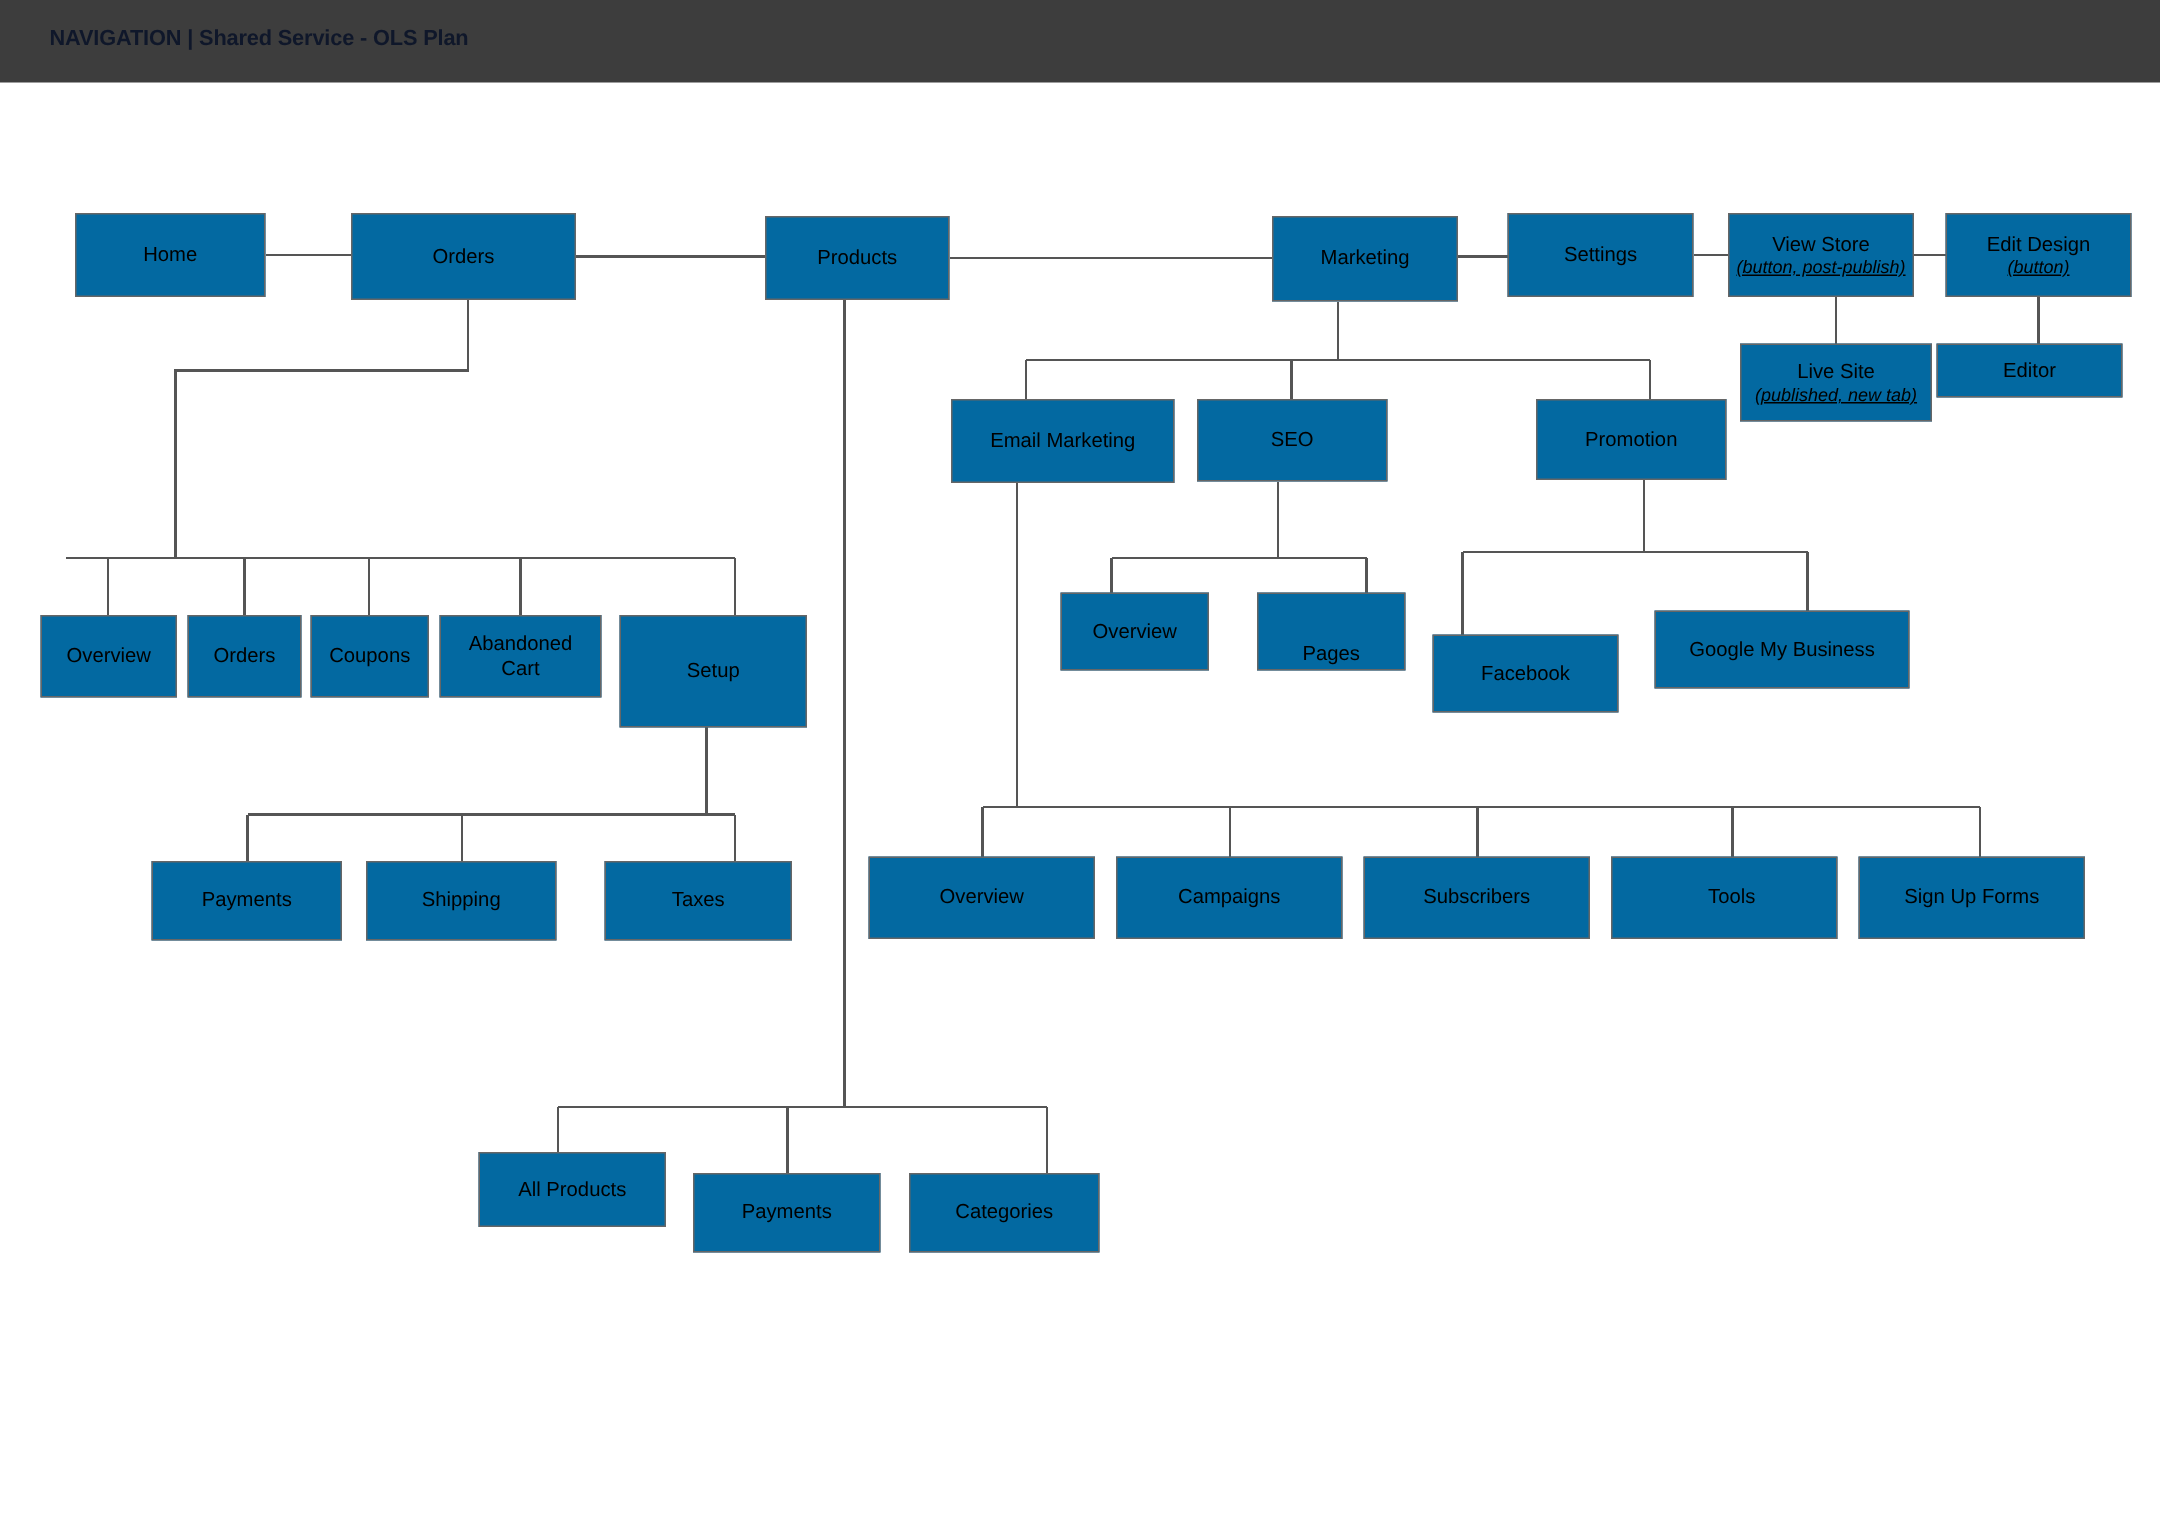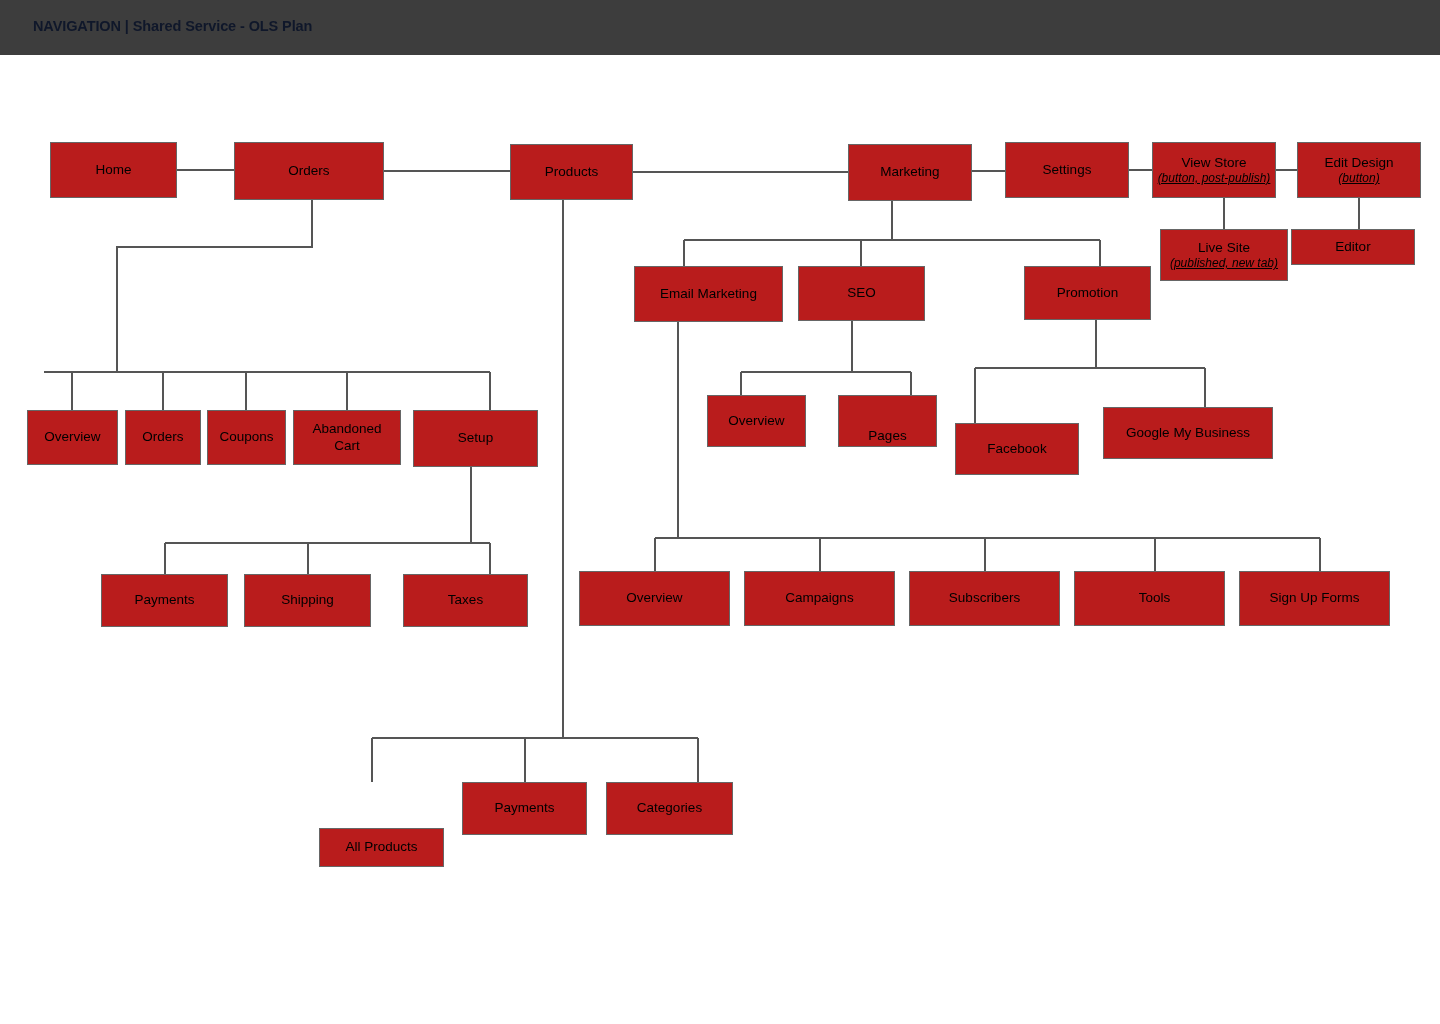--- a/index.html
+++ b/index.html
@@ -44,21 +44,21 @@
     left: 0;
     top: 0;
     width: 1440px;
     height: 1024px;
     pointer-events: none;
   }
   .node {
     position: absolute;
     box-sizing: border-box;
     border: 1.6px solid #666666;
-    background: #b91c1c;
+    background: #0369a1;
     display: flex;
     flex-direction: column;
     align-items: center;
     justify-content: center;
     text-align: center;
     color: #000000;
     font-size: 13.5px;
     line-height: 1.22;
     padding: 2px 4px;
     z-index: 2;
@@ -187,21 +187,21 @@
       </div>
       <div class="node" style="left: 125px; top: 410px; width: 76px; height: 55px;">
         <span class="label">Orders</span>
       </div>
       <div class="node" style="left: 207px; top: 410px; width: 79px; height: 55px;">
         <span class="label">Coupons</span>
       </div>
       <div class="node" style="left: 293px; top: 410px; width: 108px; height: 55px;">
         <span class="label">Abandoned Cart</span>
       </div>
-      <div class="node" style="left: 413px; top: 410px; width: 125px; height: 57px;">
+      <div class="node" style="left: 413px; top: 410px; width: 125px; height: 75px;">
         <span class="label">Setup</span>
       </div>
       <div class="node" style="left: 707px; top: 395px; width: 99px; height: 52px;">
         <span class="label">Overview</span>
       </div>
       <div class="node" style="left: 838px; top: 395px; width: 99px; height: 52px; justify-content: flex-end;">
         <span class="label">Pages</span>
       </div>
       <div class="node" style="left: 955px; top: 423px; width: 124px; height: 52px;">
         <span class="label">Facebook</span>
@@ -226,21 +226,21 @@
       </div>
       <div class="node" style="left: 909px; top: 571px; width: 151px; height: 55px;">
         <span class="label">Subscribers</span>
       </div>
       <div class="node" style="left: 1074px; top: 571px; width: 151px; height: 55px; padding-left: 14px;">
         <span class="label">Tools</span>
       </div>
       <div class="node" style="left: 1239px; top: 571px; width: 151px; height: 55px;">
         <span class="label">Sign Up Forms</span>
       </div>
-      <div class="node" style="left: 319px; top: 828px; width: 125px; height: 39px;">
+      <div class="node" style="left: 319px; top: 768px; width: 125px; height: 50px;">
         <span class="label">All Products</span>
       </div>
       <div class="node" style="left: 462px; top: 782px; width: 125px; height: 53px;">
         <span class="label">Payments</span>
       </div>
       <div class="node" style="left: 606px; top: 782px; width: 127px; height: 53px;">
         <span class="label">Categories</span>
       </div>
     </div>
 

